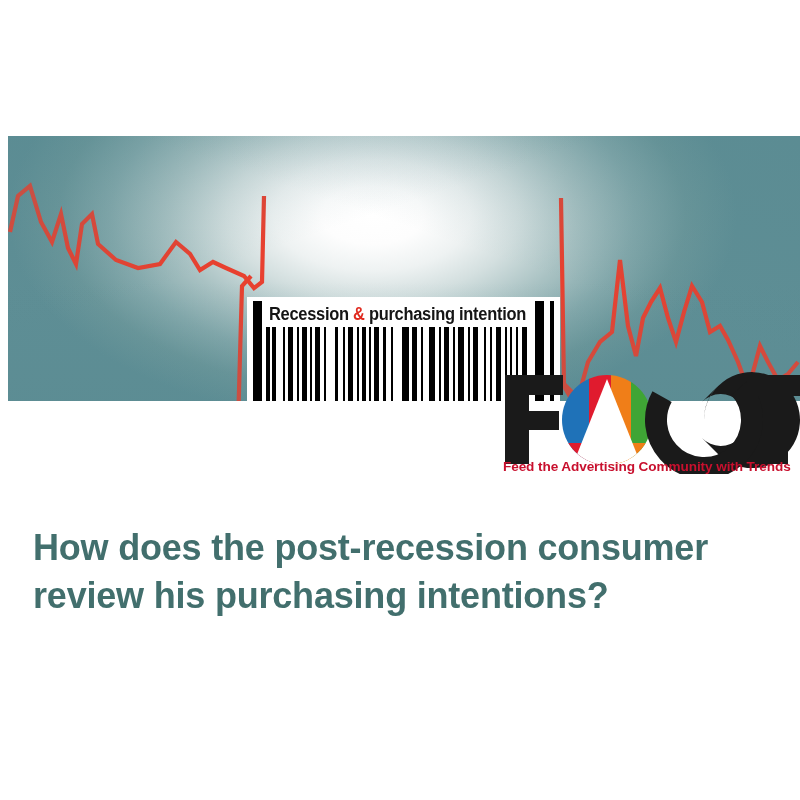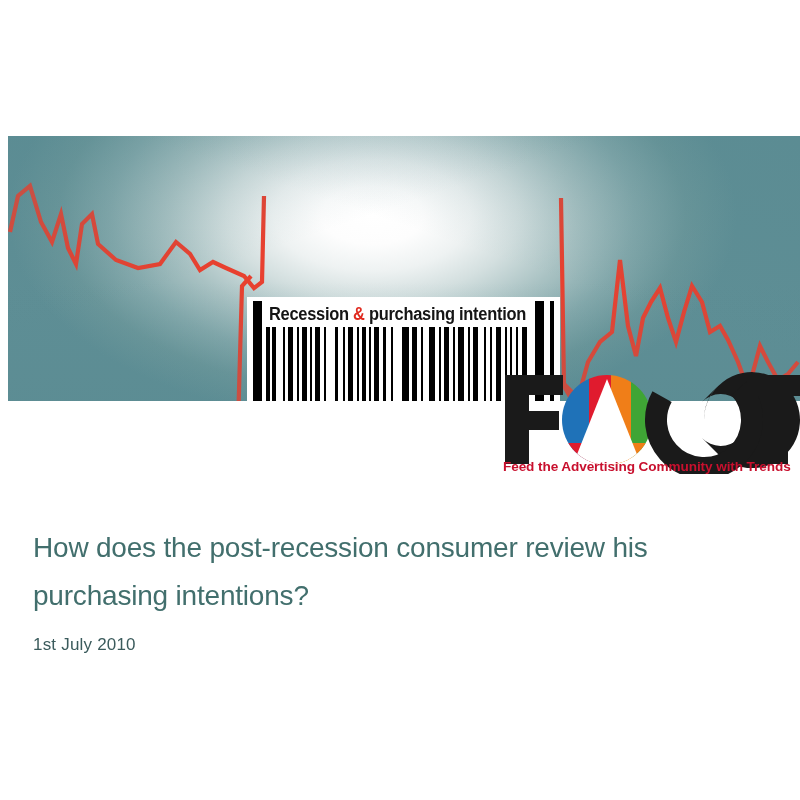--- a/index.html
+++ b/index.html
@@ -111,22 +111,22 @@
   
   #title-block {
     position: absolute;
     left: 33px;
     top: 524px;
     width: 730px;
   }
   #slide-title {
     margin: 0;
     font-family: "Liberation Sans", sans-serif;
-    font-weight: 400;
-    font-size: 28px;
+    font-weight: 700;
+    font-size: 36px;
     line-height: 48px;
     color: #426f6d;
     letter-spacing: -0.2px;
   }
   #slide-date {
     margin: 14px 0 0 0;
     font-family: "Liberation Sans", sans-serif;
     font-weight: 400;
     font-size: 17px;
     line-height: 22px;
@@ -256,16 +256,15 @@
       </g>
 
       <text x="2" y="102" font-family="Liberation Sans, sans-serif" font-size="13.6" font-weight="700" fill="#c8102e" letter-spacing="-0.1">
         <tspan id="tagline-tspan">Feed the Advertising Community with Trends</tspan>
       </text>
     </svg>
   </div>
 
   <div id="title-block">
     <h1 id="slide-title">How does the post-recession consumer review his purchasing intentions?</h1>
-    <p id="slide-date">1st July 2010</p>
   </div>
 
 </div>
 
 </body></html>

